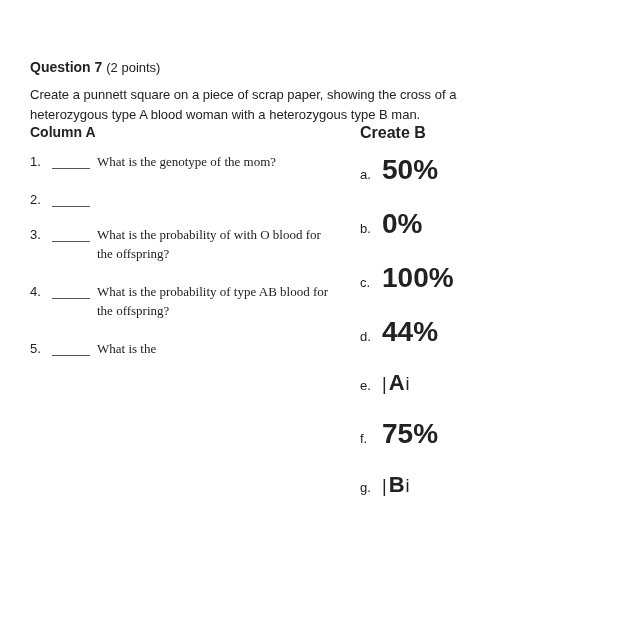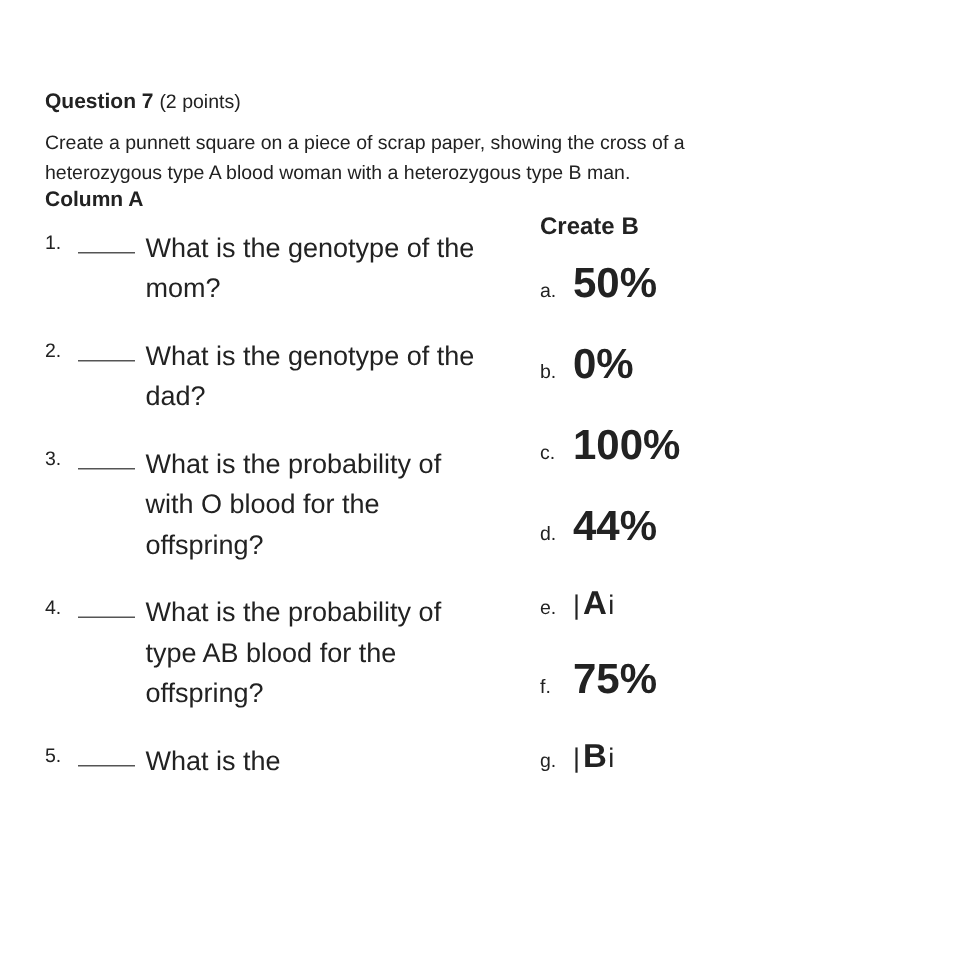--- a/index.html
+++ b/index.html
@@ -23,21 +23,21 @@
       font-size: 13px;
     }
     .instructions {
       font-size: 13px;
       line-height: 1.5;
       max-width: 480px;
     }
     .columns-container {
       display: flex;
       gap: 0px;
-      align-items: flex-end;
+      align-items: flex-start;
     }
     .column-a {
       width: 300px;
     }
     .column-b {
       width: 200px;
       padding-left: 30px;
     }
     .column-header {
       font-weight: bold;
@@ -65,23 +65,24 @@
       flex-direction: column;
       align-items: flex-start;
       padding-top: 14px;
     }
     .blank-line {
       width: 38px;
       border-bottom: 1px solid #555;
       margin-top: 2px;
     }
     .col-a-item .item-text {
-      font-size: 18px;
+      font-size: 13px;
       line-height: 1.5;
       flex: 1;
+      font-family: Liberation Serif, serif;
     }
     .col-b-item {
       display: flex;
       align-items: baseline;
       margin-bottom: 22px;
     }
     .col-b-item .item-letter {
       font-size: 13px;
       width: 22px;
       flex-shrink: 0;
@@ -130,21 +131,20 @@
         <div class="blank-line"></div>
       </div>
       <span class="item-text">What is the genotype of the mom?</span>
     </div>
 
     <div class="col-a-item">
       <span class="item-number">2.</span>
       <div class="blank-area">
         <div class="blank-line"></div>
       </div>
-      <span class="item-text">What is the genotype of the dad?</span>
     </div>
 
     <div class="col-a-item">
       <span class="item-number">3.</span>
       <div class="blank-area">
         <div class="blank-line"></div>
       </div>
       <span class="item-text">What is the probability of with O blood for the offspring?</span>
     </div>
 

